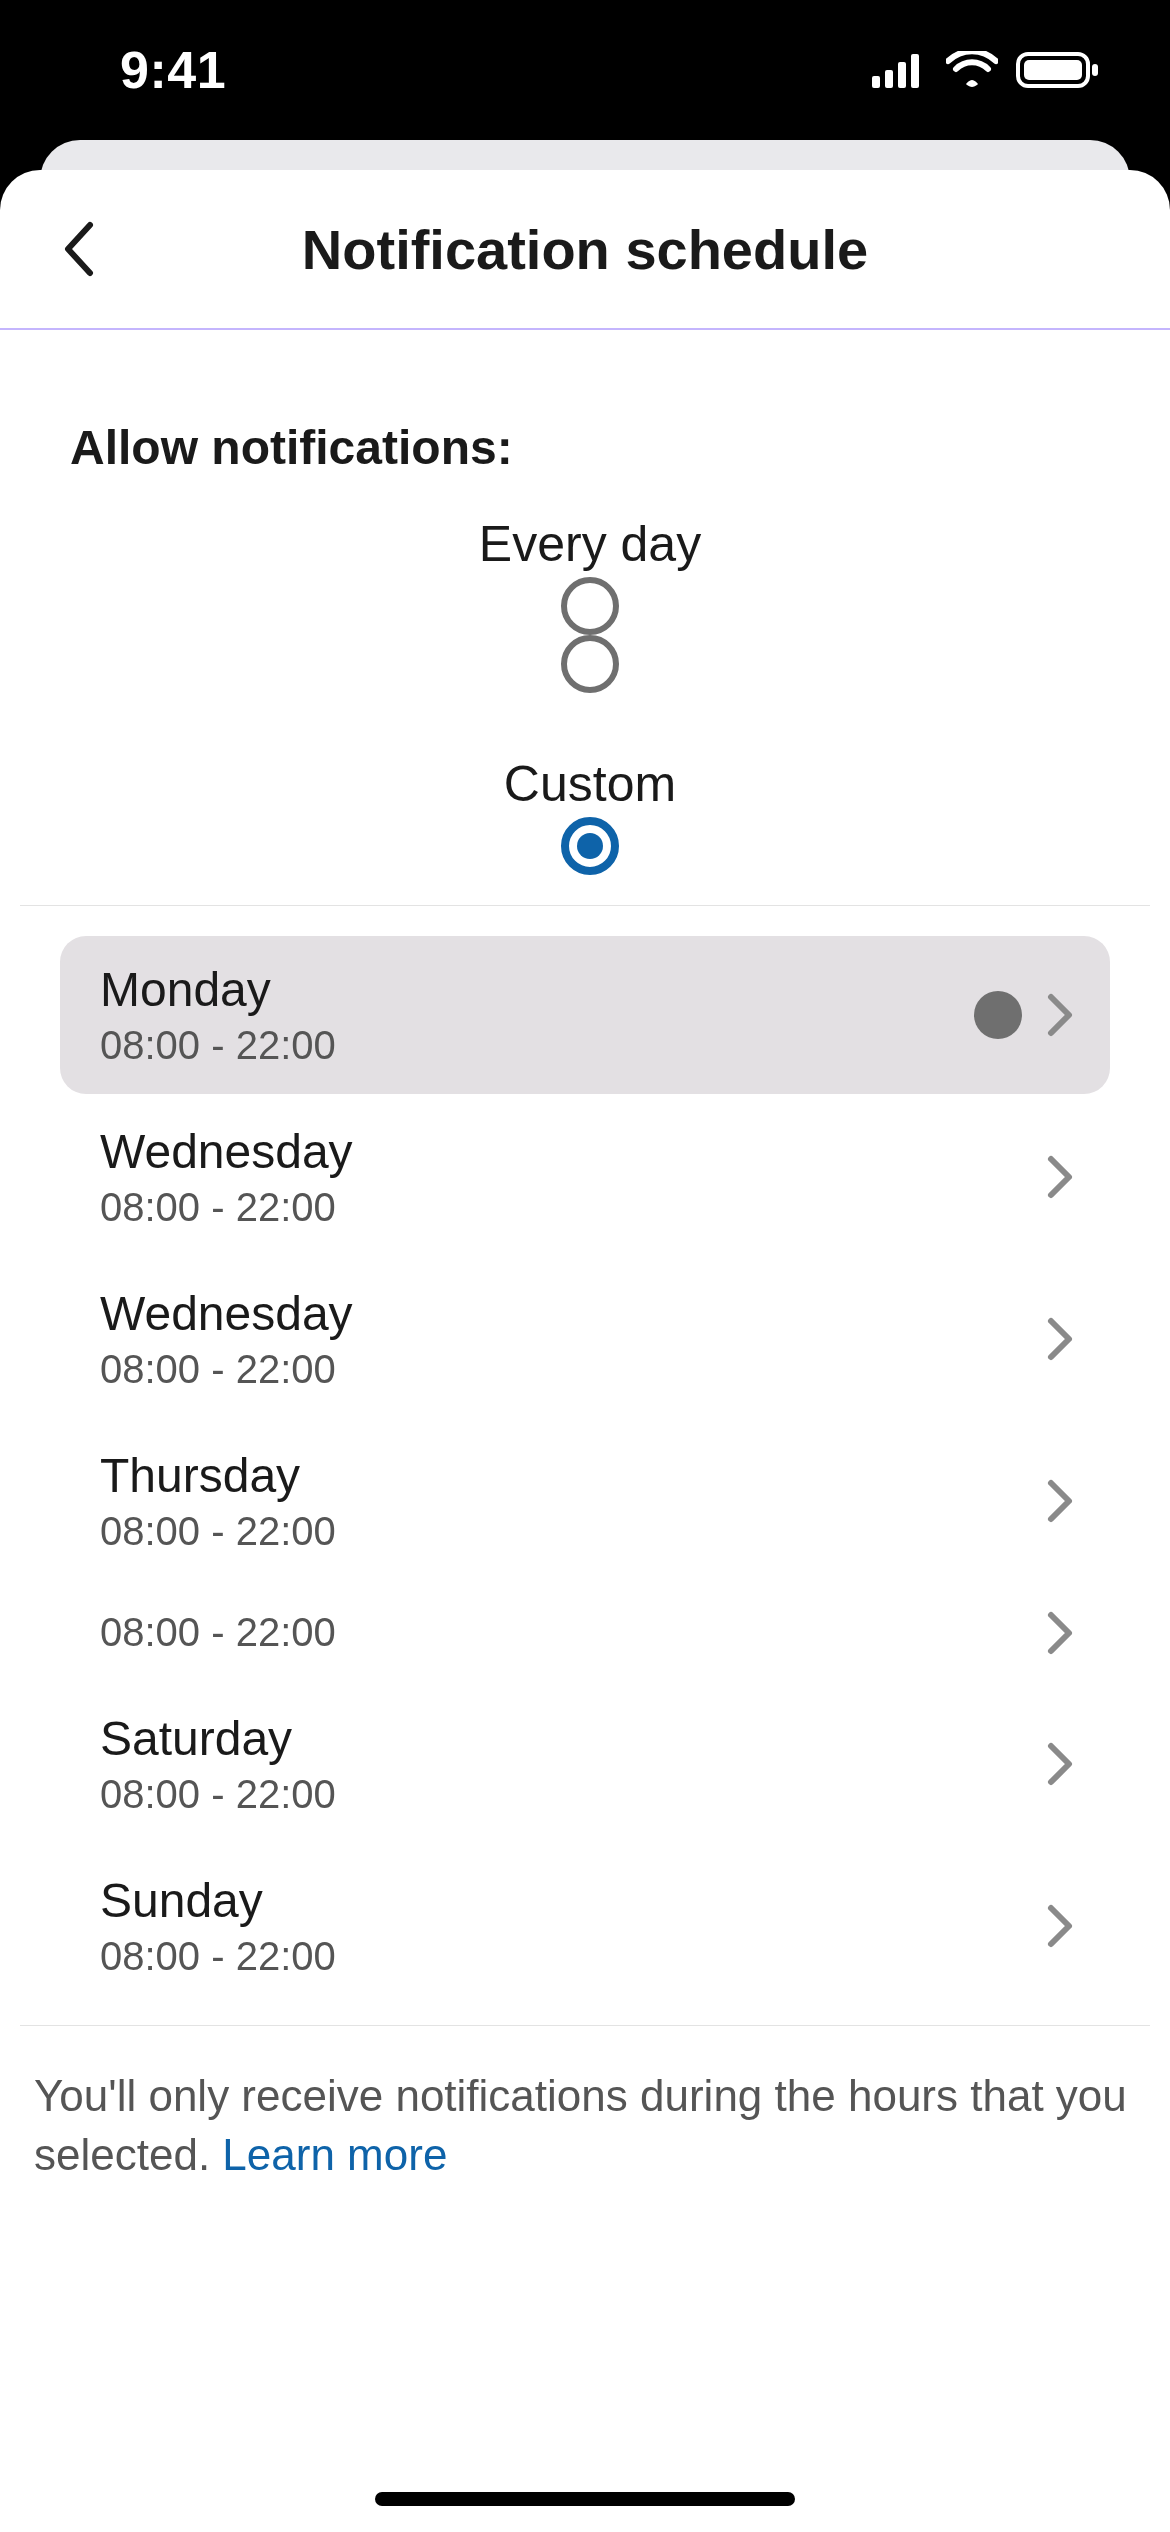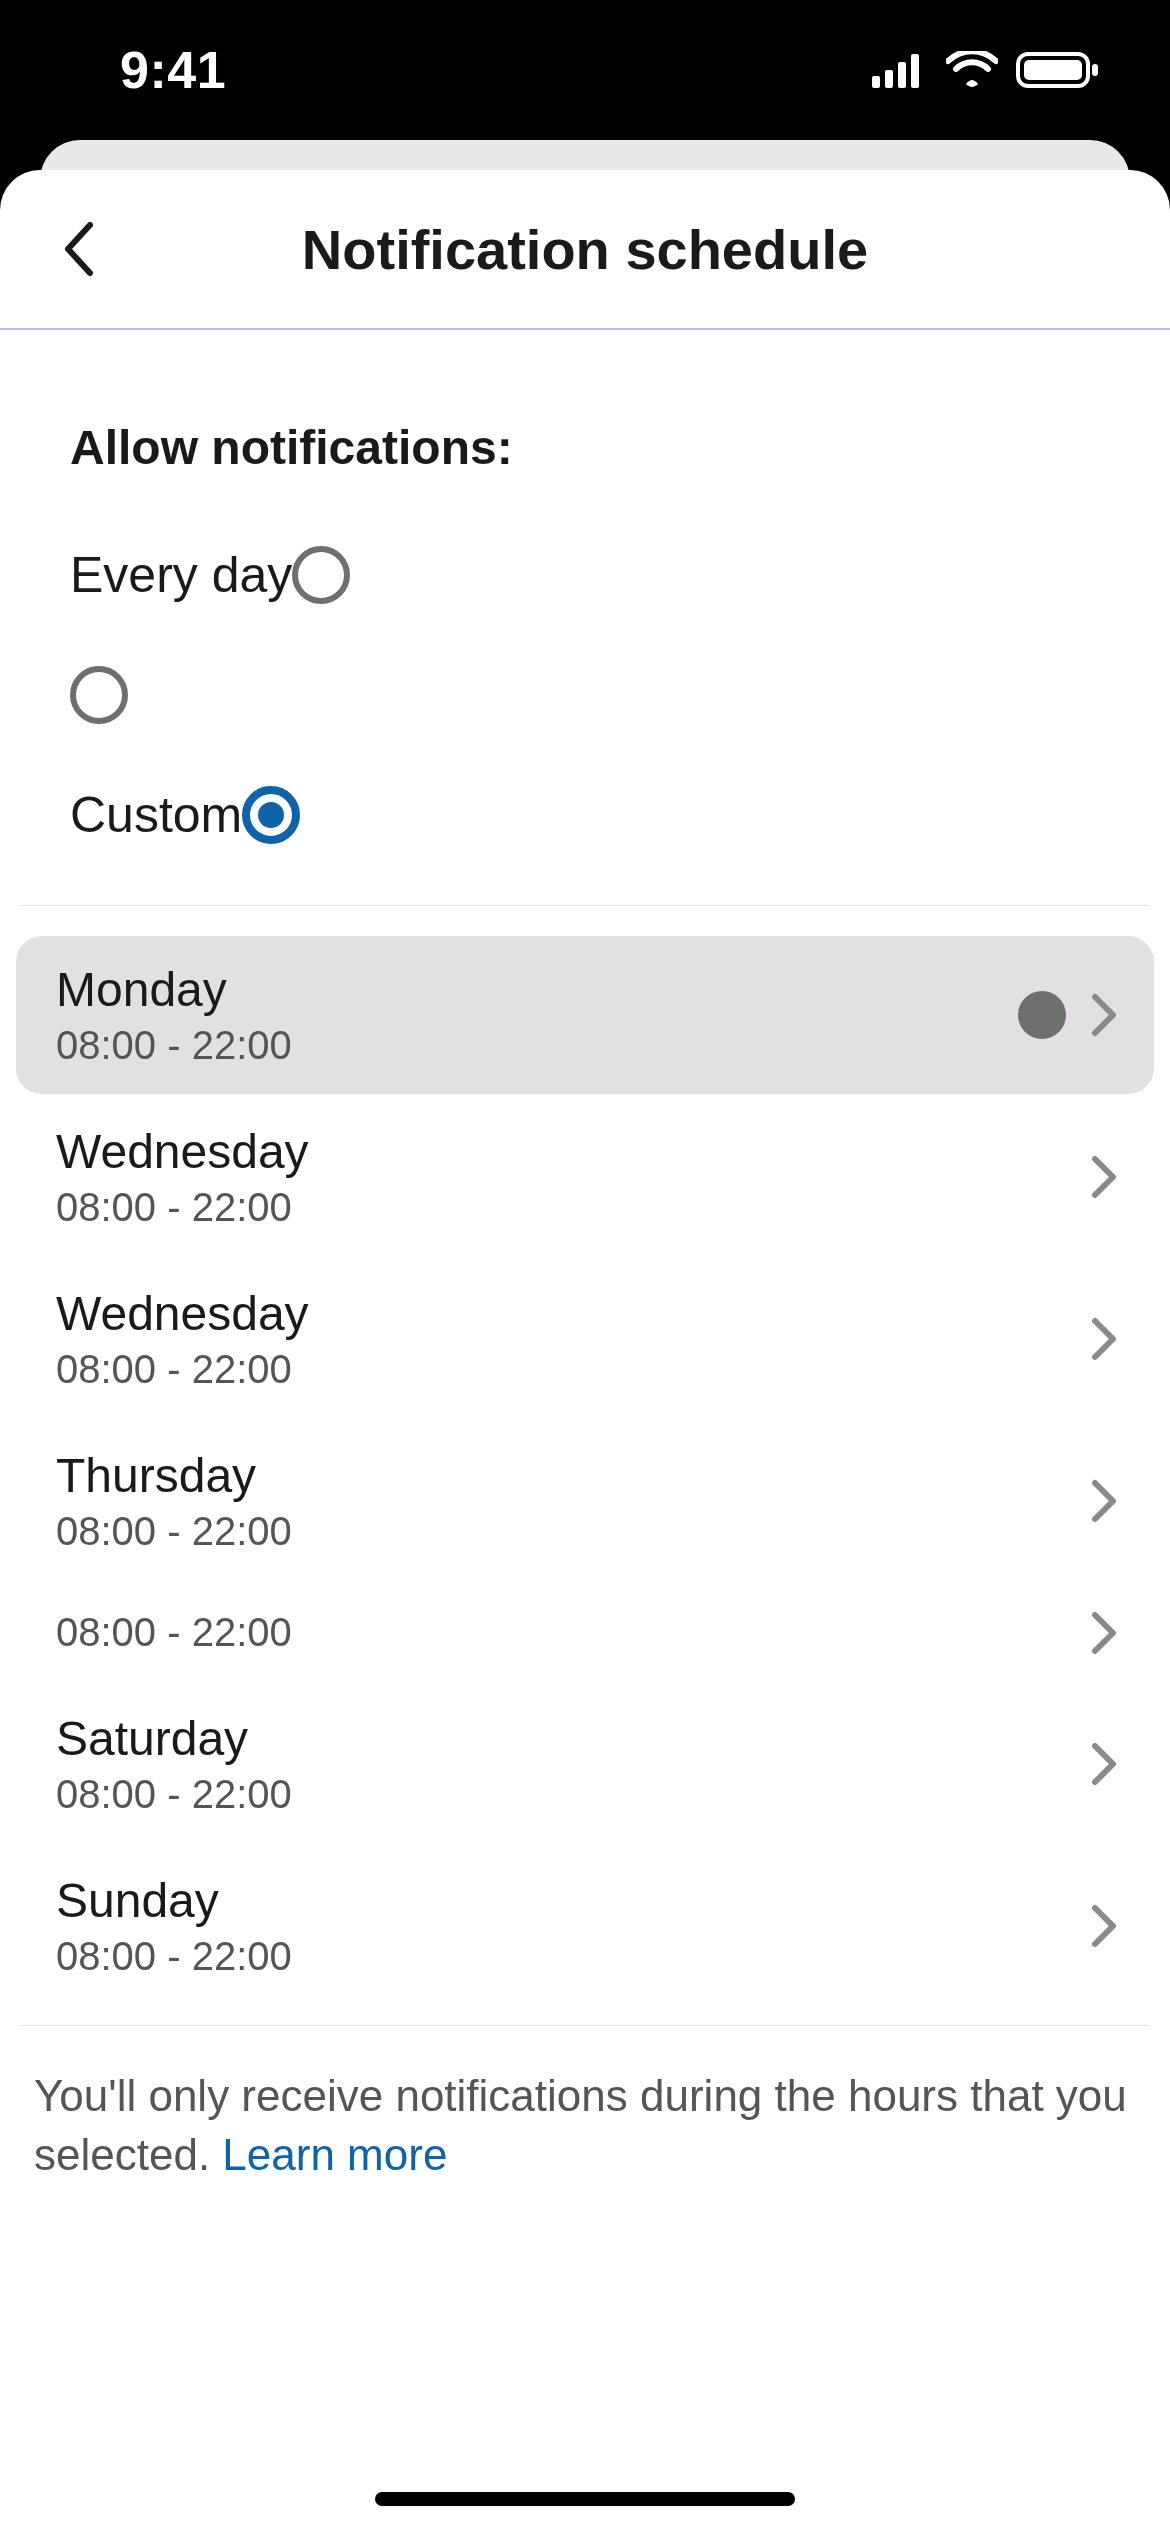--- a/index.html
+++ b/index.html
@@ -87,22 +87,24 @@
     font-size: 48px;
     font-weight: 700;
     color: #1a1a1a;
     padding: 0 70px;
     margin-bottom: 40px;
   }
 
   .radio-row {
     display: flex;
     align-items: center;
+    justify-content: space-between;
     height: 120px;
     padding: 0 60px 0 70px;
+    flex-direction: column;
   }
   .radio-label {
     font-size: 50px;
     color: #1a1a1a;
     font-weight: 400;
   }
   .radio {
     width: 58px; height: 58px;
     border-radius: 50%;
     background: #fff;
@@ -118,21 +120,21 @@
     border-radius:50%;
     background:#0e63a9;
   }
 
   .divider {
     height: 1px;
     background: #e3e3e3;
     margin: 30px 20px 30px 20px;
   }
 
-  .day-list { padding: 0 16px; }
+  .day-list { padding: 0 60px; }
   .day-row {
     display: flex;
     align-items: center;
     justify-content: space-between;
     padding: 26px 30px 26px 40px;
     border-radius: 26px;
     margin-bottom: 4px;
   }
   .day-row.highlight { background: #e3e0e3; }
   .day-info { display:flex; flex-direction:column; gap: 6px; }

